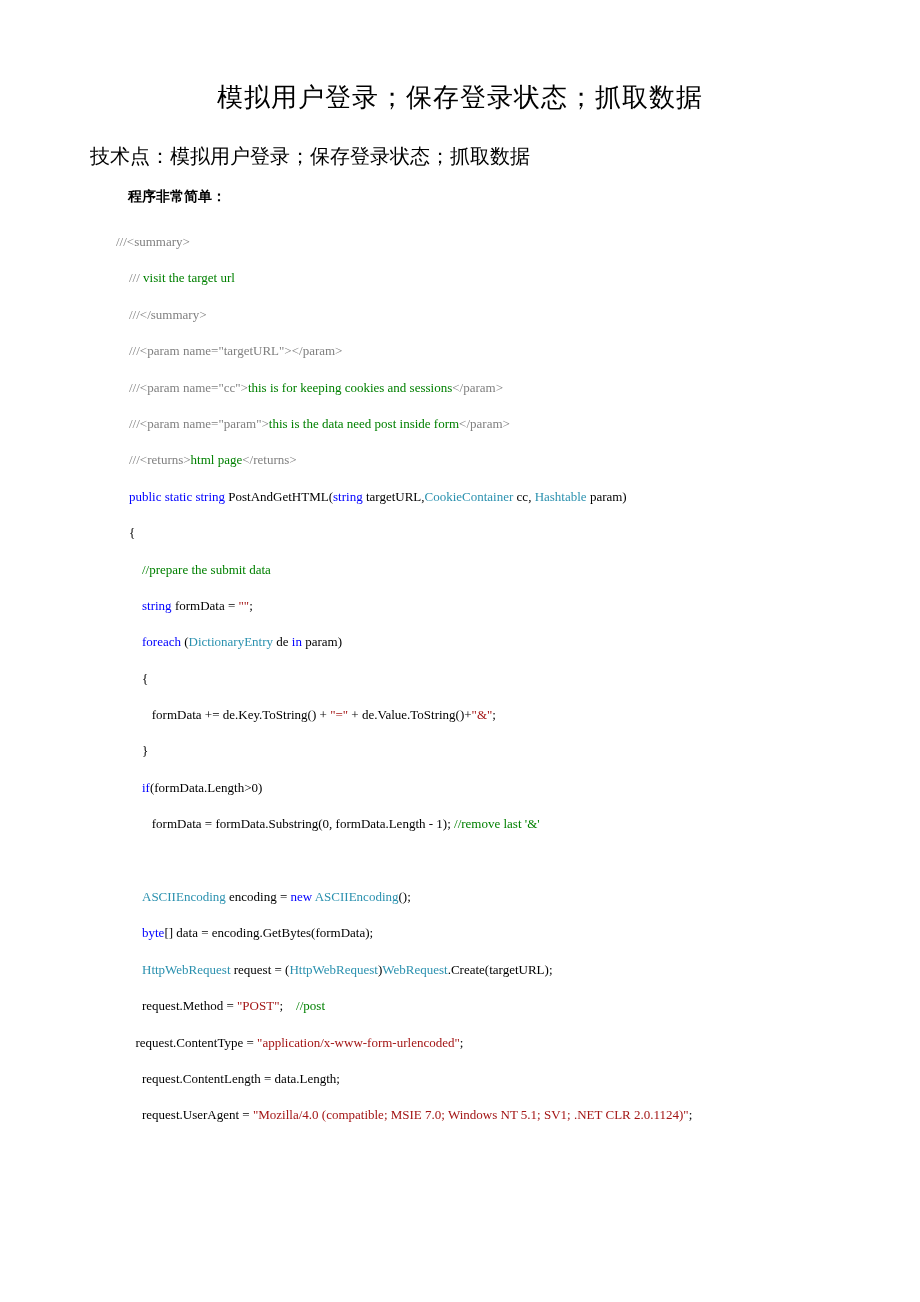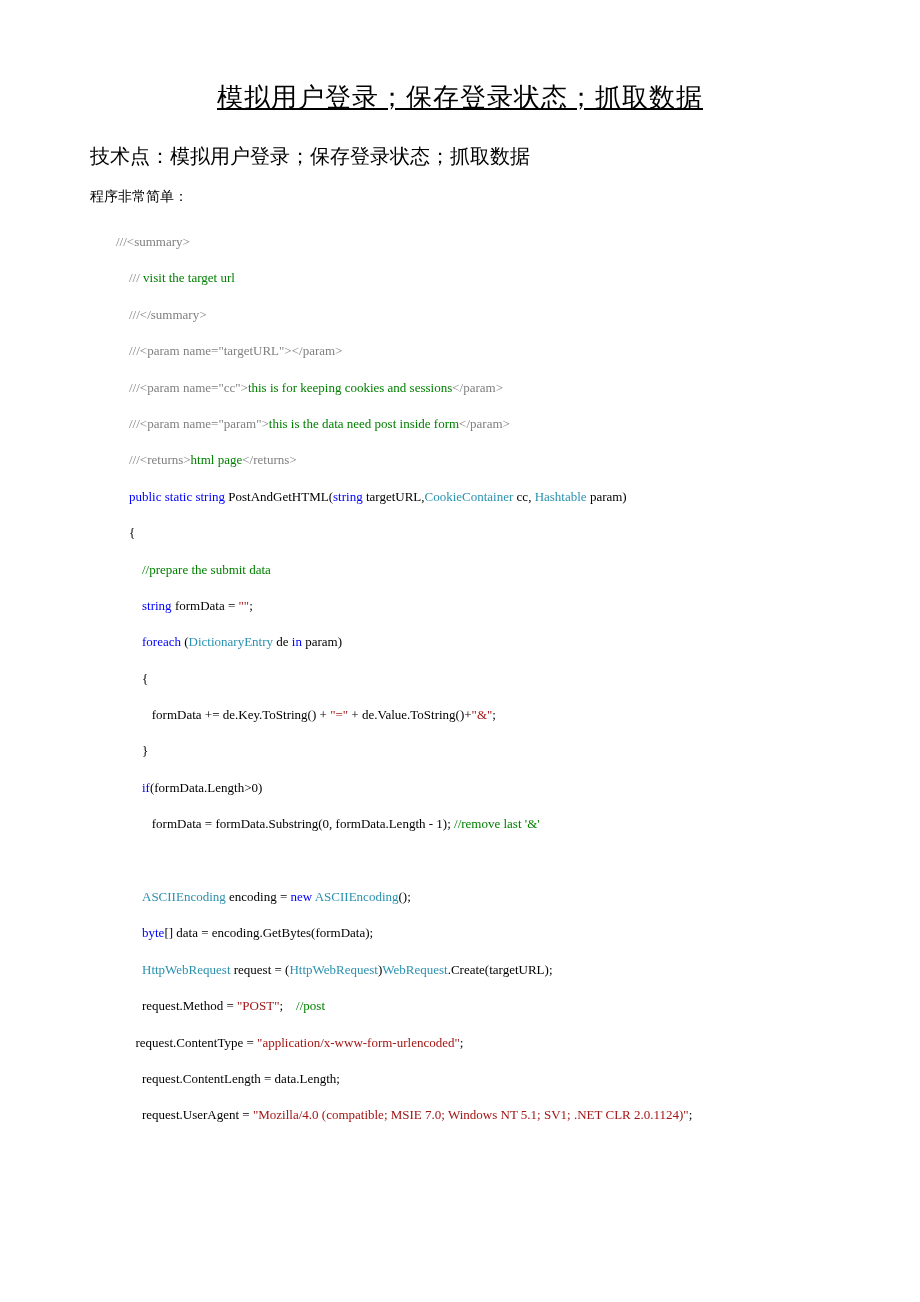--- a/index.html
+++ b/index.html
@@ -6,32 +6,32 @@
     background: #fff;
     margin: 0;
     padding: 80px 90px 80px 90px;
     font-family: "SimSun", "宋体", serif;
     color: #000;
     font-size: 14px;
   }
   .title {
     text-align: center;
     font-size: 26px;
-    text-decoration: underline;
     margin-bottom: 28px;
     letter-spacing: 1px;
   }
   .intro {
     font-size: 20px;
     margin-bottom: 18px;
   }
   .note {
     font-size: 14px;
-    font-weight: normal;
+    font-weight: bold;
     margin-bottom: 18px;
+    margin-left: 38px;
   }
   .code {
     font-family: Liberation Serif, serif;
     font-size: 13px;
     line-height: 2.8;
     white-space: pre-wrap;
     word-wrap: break-word;
   }
   .gray { color: #808080; }
   .green { color: #008000; }

